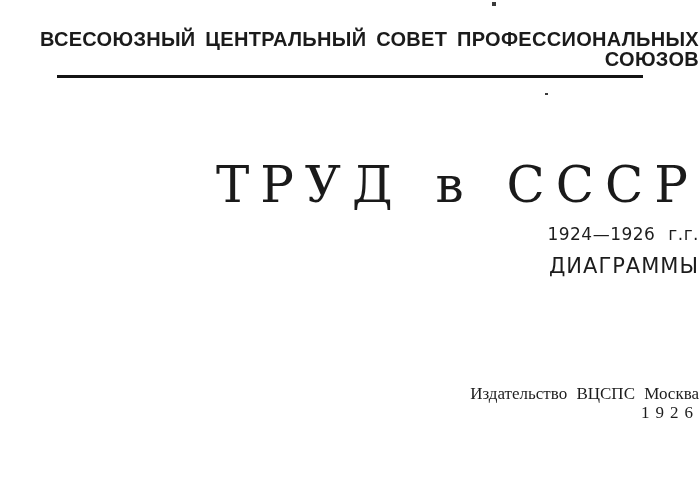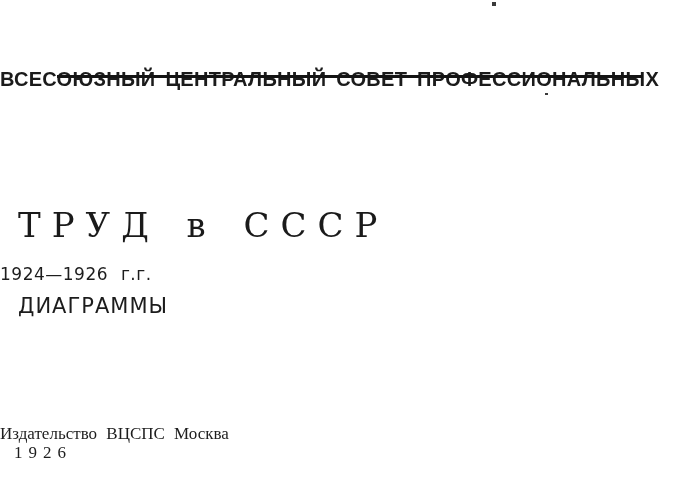--- a/index.html
+++ b/index.html
@@ -12,23 +12,22 @@
     width: 699px;
     height: 500px;
     background: #ffffff;
     overflow: hidden;
     color: #1d1d1d;
   }
   .centered {
     position: absolute;
     left: 0;
     right: 0;
-    text-align: left;
+    text-align: right;
     white-space: nowrap;
-    margin-top: 40px;
   }
   
   .org-header {
     top: 29px;
     font-family: "Liberation Sans", sans-serif;
     font-weight: bold;
     font-size: 20px;
     line-height: 20px;
     letter-spacing: 0.3px;
     word-spacing: 4px;
@@ -41,21 +40,21 @@
     top: 75px;
     width: 586px;
     height: 3px;
     background: #141414;
   }
   
   .book-title {
     top: 162px;
     font-family: "DejaVu Serif", serif;
     font-weight: normal;
-    font-size: 34px;
+    font-size: 50px;
     line-height: 46px;
     letter-spacing: 11px;
     word-spacing: 5px;
     padding-left: 18px; 
     color: #1a1a1a;
   }
   
   .edition-years {
     top: 224px;
     font-family: "DejaVu Sans", sans-serif;
@@ -111,20 +110,21 @@
     height: 2px;
   }
 </style>
 </head>
 <body>
 
 <div class="page">
 
   <div class="centered org-header">
     <div>ВСЕСОЮЗНЫЙ ЦЕНТРАЛЬНЫЙ СОВЕТ ПРОФЕССИОНАЛЬНЫХ</div>
+    <div>СОЮЗОВ</div>
   </div>
 
   <div class="header-rule"></div>
 
   <div class="speck speck-top"></div>
   <div class="speck speck-mid"></div>
 
   <div class="centered book-title">ТРУД в СССР</div>
 
   <div class="centered edition-years">1924—1926 г.г.</div>

